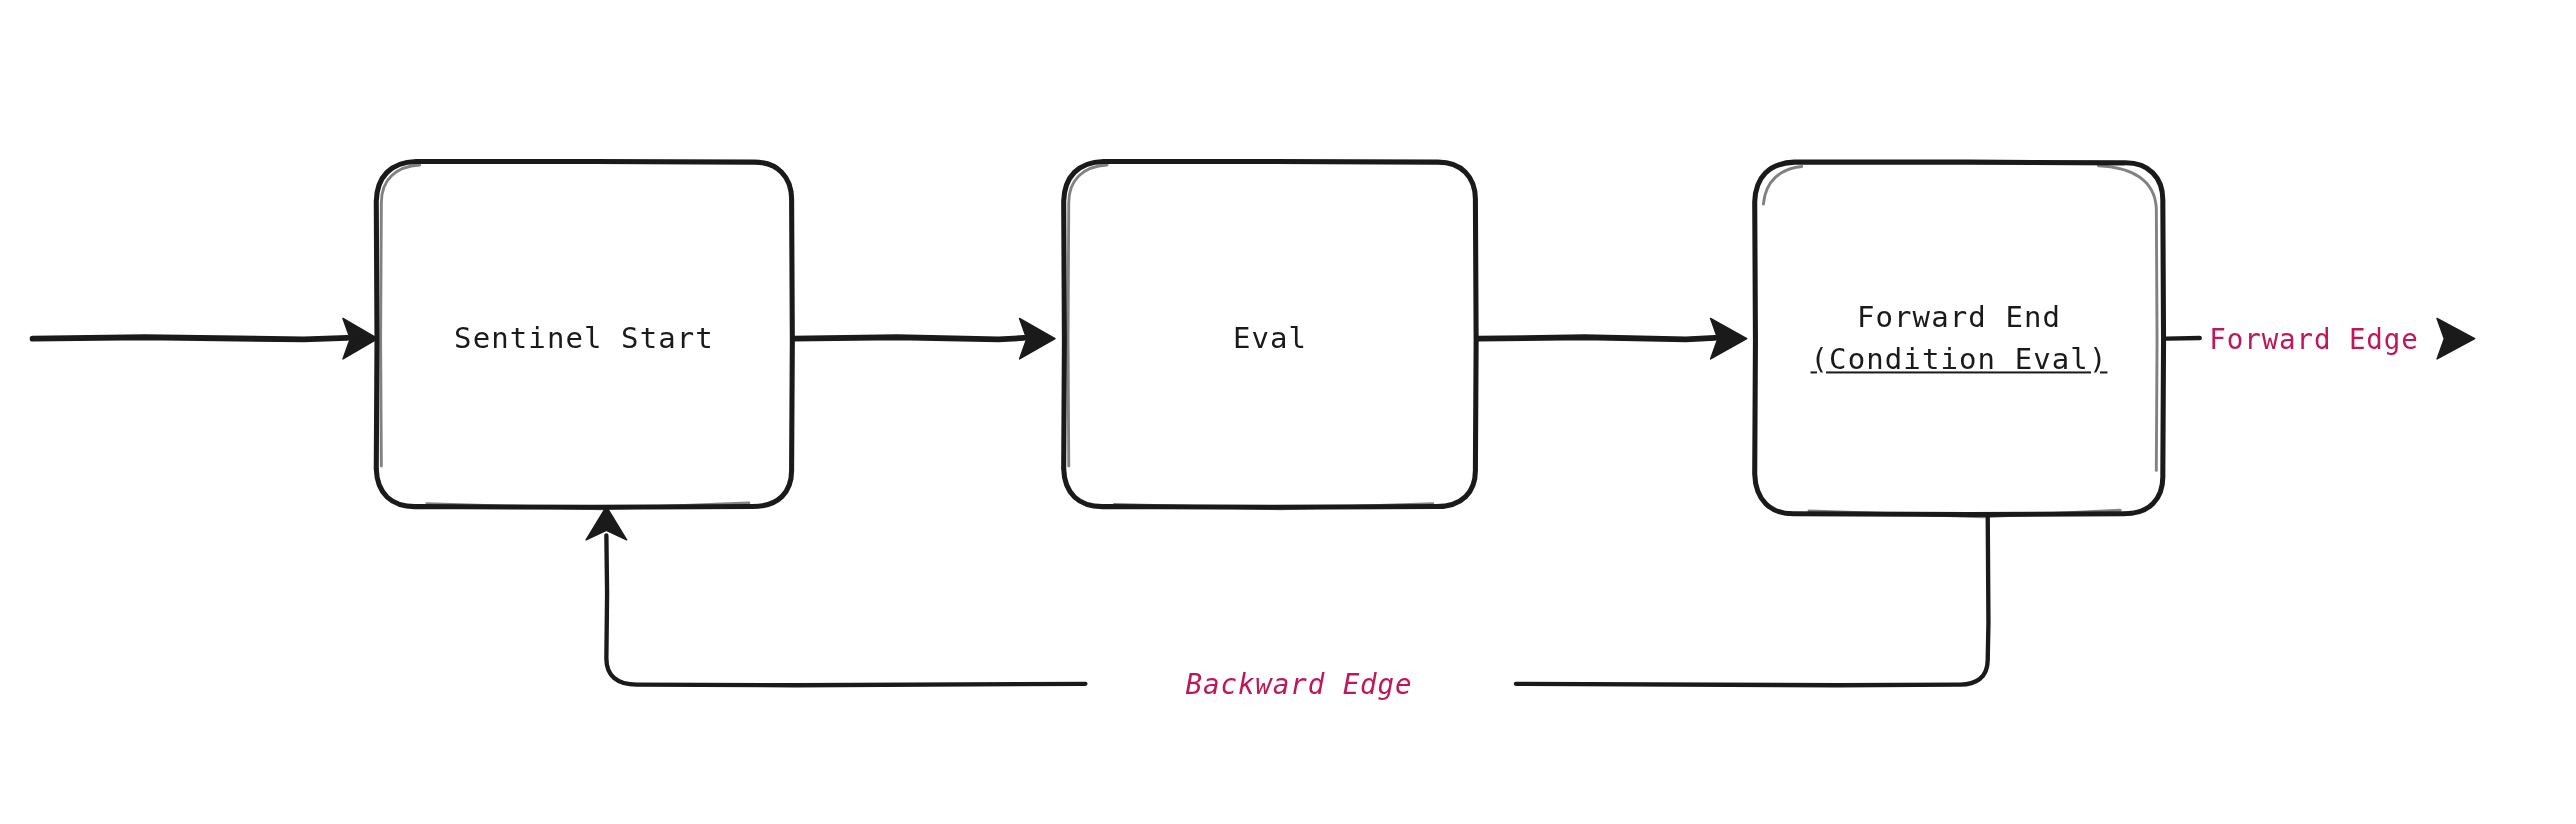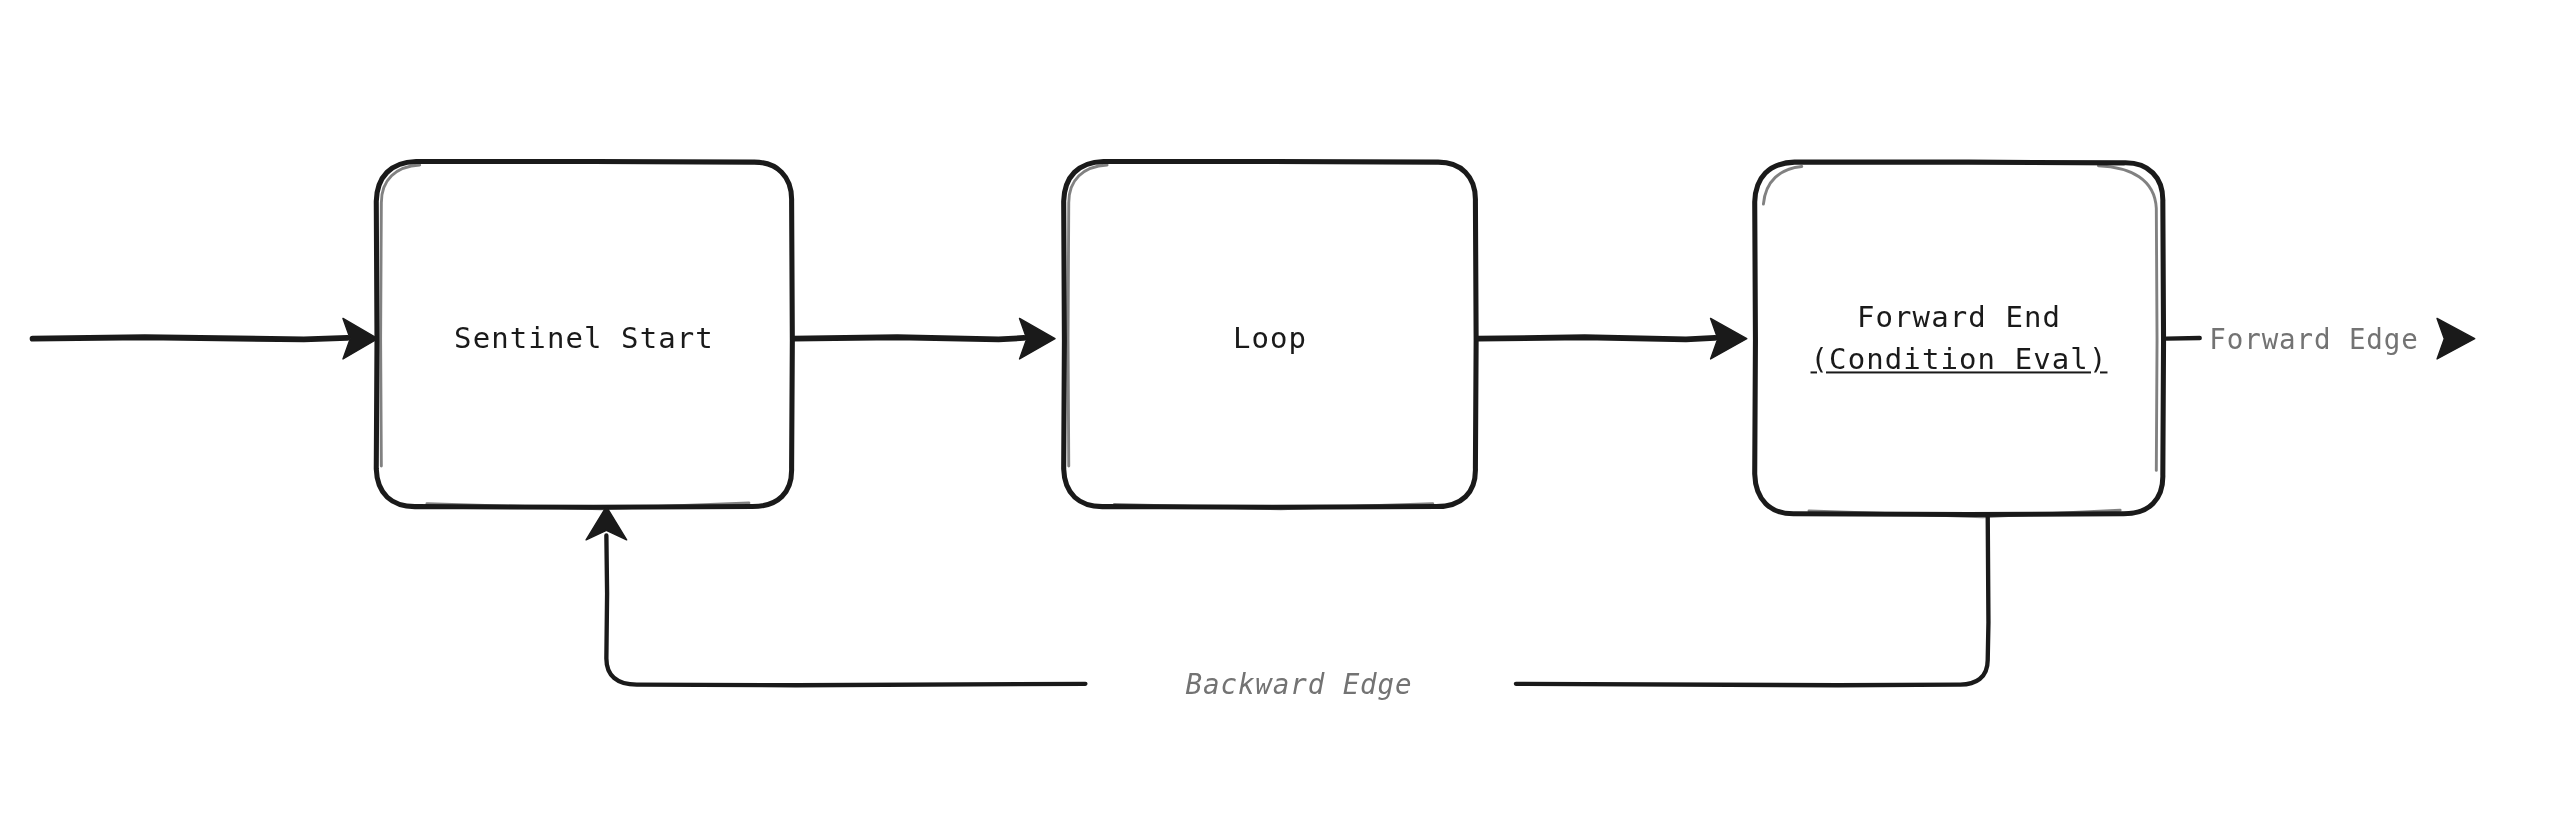--- a/index.html
+++ b/index.html
@@ -76,21 +76,21 @@
     font-family: "DejaVu Sans Mono", "Liberation Mono", monospace;
     font-size: 29px;
     line-height: 1.28;
     letter-spacing: 1.1px;
     white-space: pre;
     pointer-events: none;
     transform: translate(-50%, -50%);
   }
   .edge-label {
     position: absolute;
-    color: #737373;
+    color: #be185d;
     font-family: "DejaVu Sans Mono", "Liberation Mono", monospace;
     font-size: 27.5px;
     letter-spacing: 0.9px;
     white-space: nowrap;
     background: #ffffff;
     padding: 0 4.3px;
     transform: translate(-50%, -50%);
   }
 </style>
 </head>
@@ -175,21 +175,21 @@
       <path class="edge-line-thin" d="M 1500 945 L 1100 947 L 880 946
                C 853 946, 838 934, 838 910
                L 839 820 L 838 740"></path>
       <polygon class="arrow-head" points="810,746 838,700 866,746 838,733"></polygon>
     </g>
 
   </svg>
 
   <div class="node-label" style="left:584px; top:339px;">Sentinel Start</div>
 
-  <div class="node-label" style="left:1270px; top:339px;">Loop</div>
+  <div class="node-label" style="left:1270px; top:339px;">Eval</div>
 
   <div class="node-label" style="left:1959px; top:318px;">Forward End</div>
 
   <div class="node-label" style="left:1959px; top:360px;text-decoration:underline;">(Condition Eval)</div>
 
   <div class="edge-label" style="left:2314px; top:339px;">Forward Edge</div>
 
   <div class="edge-label" style="left:1299px; top:684px;font-style:italic;">Backward Edge</div>
 
 </div>

